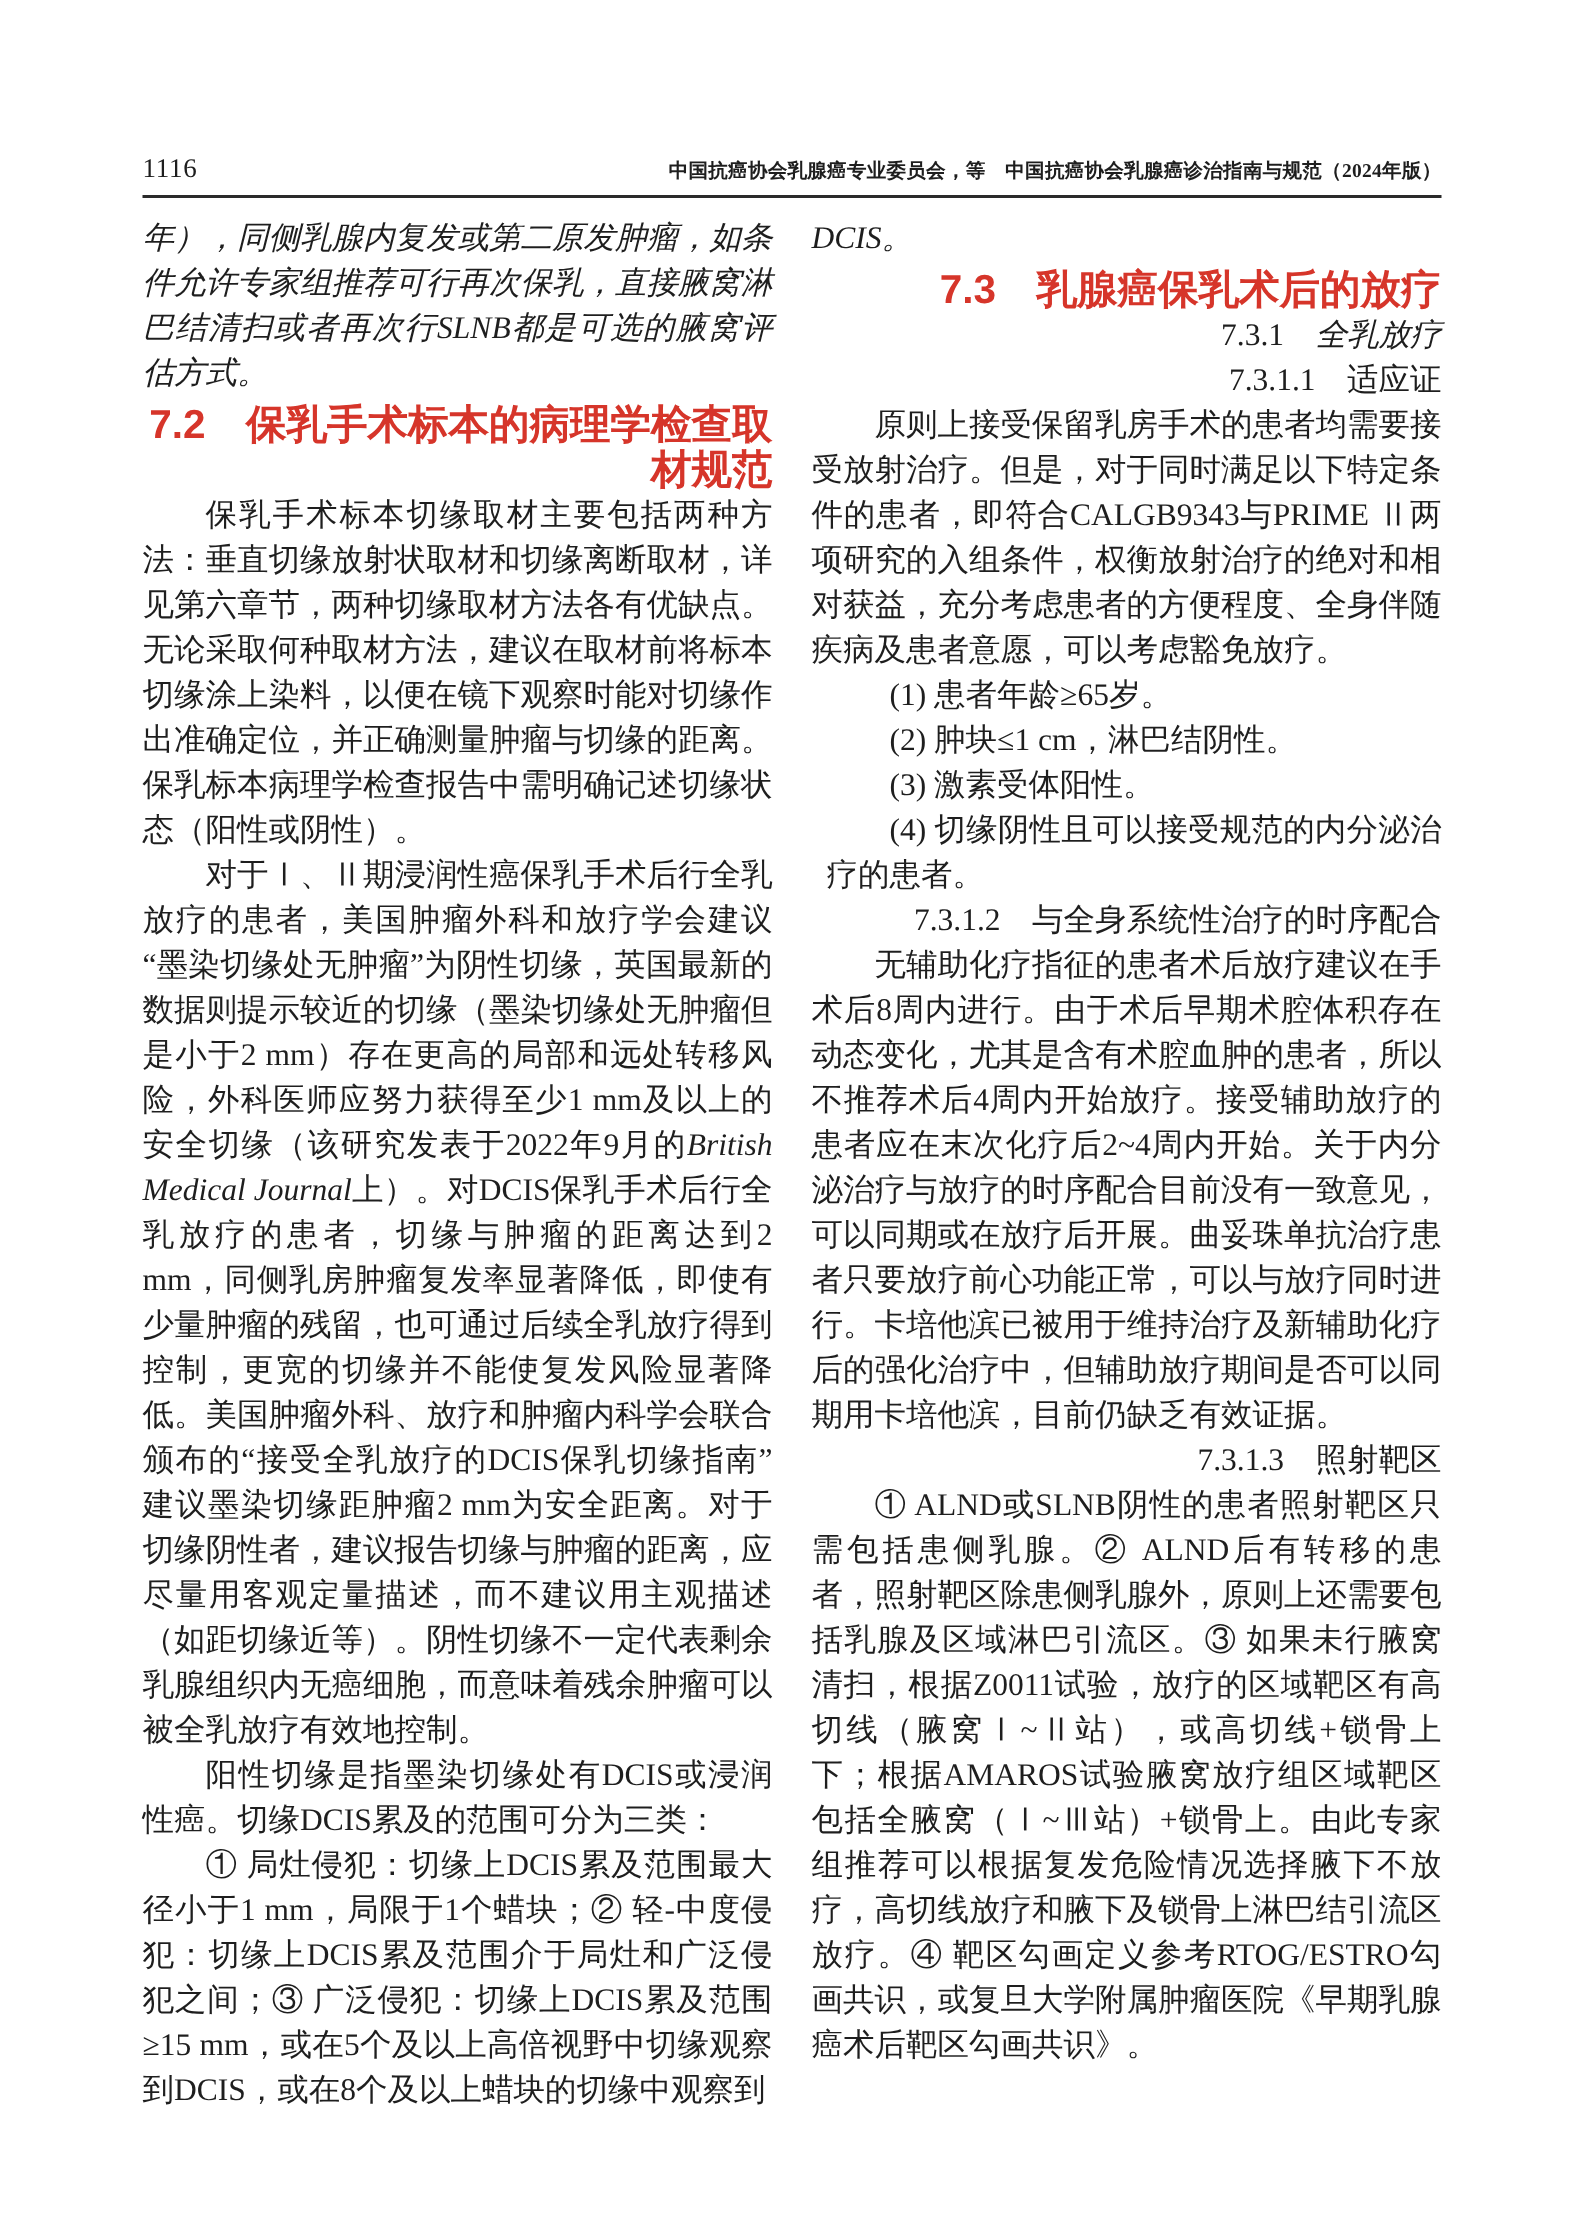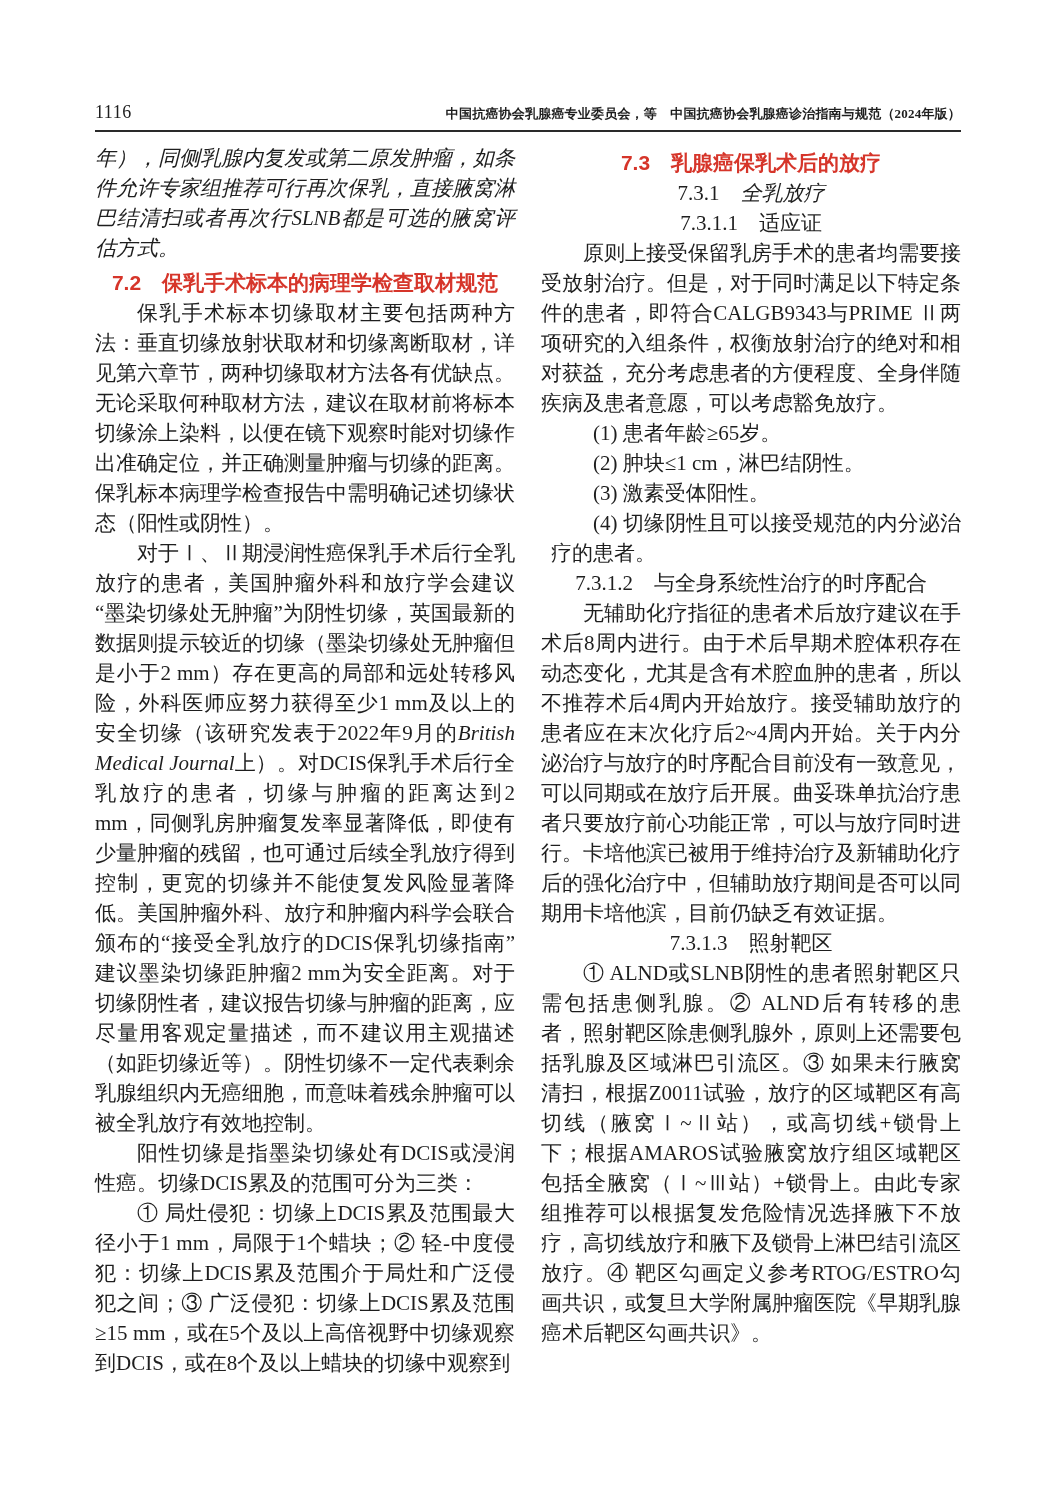--- a/index.html
+++ b/index.html
@@ -60,31 +60,31 @@
   .col p {
     margin: 0;
     text-indent: 2em;
   }
   .col p.noindent { text-indent: 0; font-style: italic; }
   .col p.list-item { text-indent: 2em; margin-left: 10px; }
   h2.red-heading {
     color: var(--heading-red, #d6352a);
     font-family: "Liberation Sans", sans-serif;
     font-weight: bold;
-    font-size: 21px;
+    font-size: 27px;
     line-height: 30px;
     margin: 5px 0 0 0;
-    text-align: center;
+    text-align: right;
   }
   h3.sub-heading, h4.sub-heading {
     font-size: 21px;
     font-weight: normal;
     line-height: 30px;
     margin: 0;
-    text-align: center;
+    text-align: right;
   }
   .kai-text { font-style: italic; }
   .journal-italic { font-style: italic; }
 </style>
 </head>
 <body style="color: rgb(30, 30, 30);">
 
 <div class="page">
 
   <div class="page-header">
@@ -98,20 +98,21 @@
     <div class="col">
       <p class="noindent">年），同侧乳腺内复发或第二原发肿瘤，如条件允许专家组推荐可行再次保乳，直接腋窝淋巴结清扫或者再次行SLNB都是可选的腋窝评估方式。</p>
       <h2 class="red-heading">7.2　保乳手术标本的病理学检查取材规范</h2>
       <p>保乳手术标本切缘取材主要包括两种方法：垂直切缘放射状取材和切缘离断取材，详见第六章节，两种切缘取材方法各有优缺点。无论采取何种取材方法，建议在取材前将标本切缘涂上染料，以便在镜下观察时能对切缘作出准确定位，并正确测量肿瘤与切缘的距离。保乳标本病理学检查报告中需明确记述切缘状态（阳性或阴性）。</p>
       <p><span>对于Ⅰ、Ⅱ期浸润性癌保乳手术后行全乳放疗的患者，美国肿瘤外科和放疗学会建议“墨染切缘处无肿瘤”为阴性切缘，英国最新的数据则提示较近的切缘（墨染切缘处无肿瘤但是小于2 mm）存在更高的局部和远处转移风险，外科医师应努力获得至少1 mm及以上的安全切缘（该研究发表于2022年9月的</span><span class="journal-italic">British Medical Journal</span><span>上）。对DCIS保乳手术后行全乳放疗的患者，切缘与肿瘤的距离达到2 mm，同侧乳房肿瘤复发率显著降低，即使有少量肿瘤的残留，也可通过后续全乳放疗得到控制，更宽的切缘并不能使复发风险显著降低。美国肿瘤外科、放疗和肿瘤内科学会联合颁布的“接受全乳放疗的DCIS保乳切缘指南”建议墨染切缘距肿瘤2 mm为安全距离。对于切缘阴性者，建议报告切缘与肿瘤的距离，应尽量用客观定量描述，而不建议用主观描述（如距切缘近等）。阴性切缘不一定代表剩余乳腺组织内无癌细胞，而意味着残余肿瘤可以被全乳放疗有效地控制。</span></p>
       <p>阳性切缘是指墨染切缘处有DCIS或浸润性癌。切缘DCIS累及的范围可分为三类：</p>
       <p>① 局灶侵犯：切缘上DCIS累及范围最大径小于1 mm，局限于1个蜡块；② 轻-中度侵犯：切缘上DCIS累及范围介于局灶和广泛侵犯之间；③ 广泛侵犯：切缘上DCIS累及范围≥15 mm，或在5个及以上高倍视野中切缘观察到DCIS，或在8个及以上蜡块的切缘中观察到</p>
     </div>
 
     <div class="col">
+      <p class="noindent">DCIS。</p>
       <h2 class="red-heading">7.3　乳腺癌保乳术后的放疗</h2>
       <h3 class="sub-heading"><span>7.3.1</span>　<span class="kai-text">全乳放疗</span></h3>
       <h4 class="sub-heading">7.3.1.1　适应证</h4>
       <p>原则上接受保留乳房手术的患者均需要接受放射治疗。但是，对于同时满足以下特定条件的患者，即符合CALGB9343与PRIME Ⅱ两项研究的入组条件，权衡放射治疗的绝对和相对获益，充分考虑患者的方便程度、全身伴随疾病及患者意愿，可以考虑豁免放疗。</p>
       <p class="list-item">(1) 患者年龄≥65岁。</p>
       <p class="list-item">(2) 肿块≤1 cm，淋巴结阴性。</p>
       <p class="list-item">(3) 激素受体阳性。</p>
       <p class="list-item">(4) 切缘阴性且可以接受规范的内分泌治疗的患者。</p>
       <h4 class="sub-heading">7.3.1.2　与全身系统性治疗的时序配合</h4>
       <p>无辅助化疗指征的患者术后放疗建议在手术后8周内进行。由于术后早期术腔体积存在动态变化，尤其是含有术腔血肿的患者，所以不推荐术后4周内开始放疗。接受辅助放疗的患者应在末次化疗后2~4周内开始。关于内分泌治疗与放疗的时序配合目前没有一致意见，可以同期或在放疗后开展。曲妥珠单抗治疗患者只要放疗前心功能正常，可以与放疗同时进行。卡培他滨已被用于维持治疗及新辅助化疗后的强化治疗中，但辅助放疗期间是否可以同期用卡培他滨，目前仍缺乏有效证据。</p>

